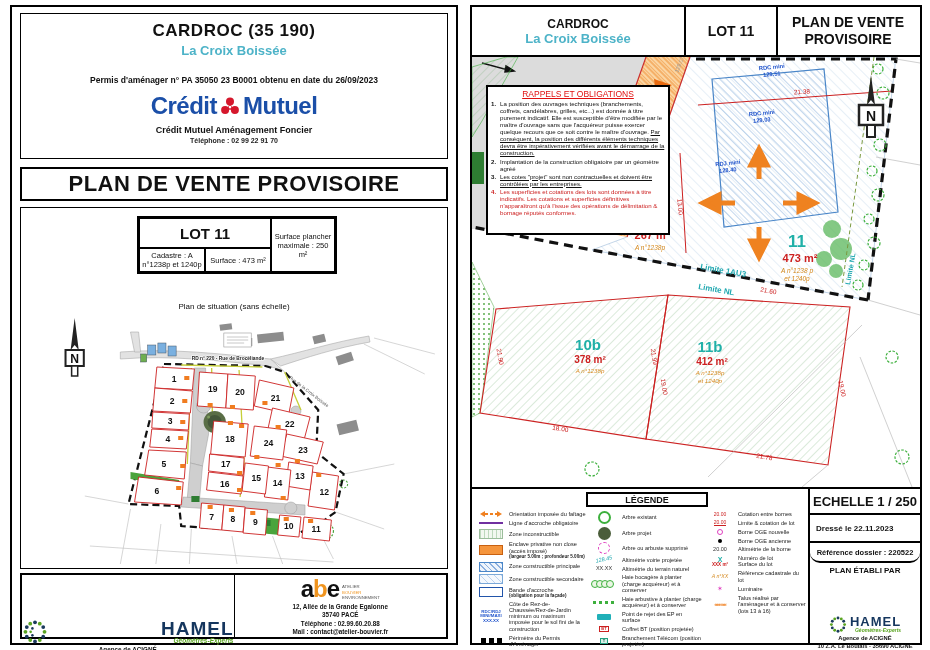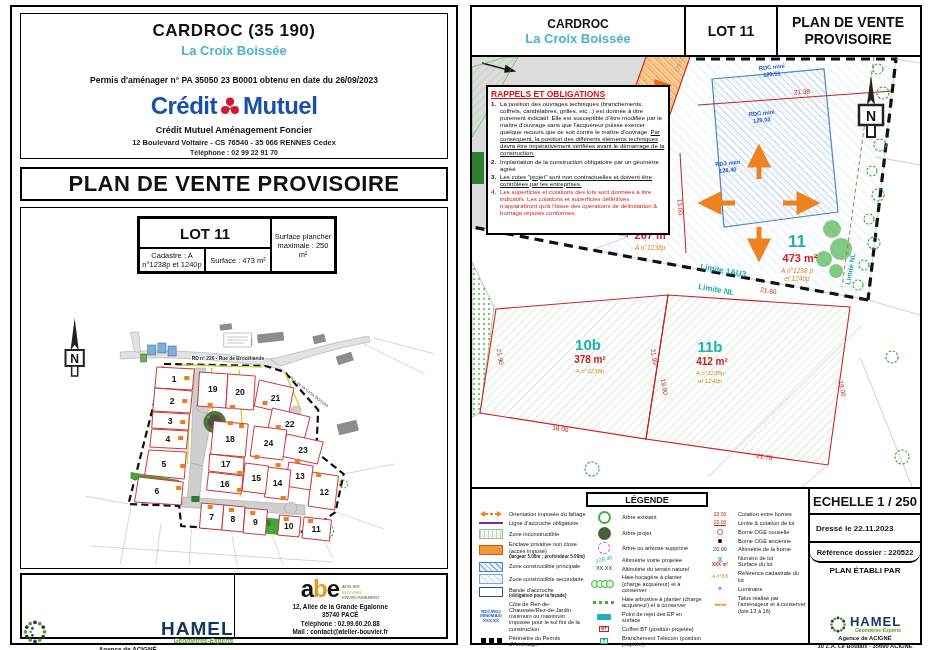--- a/index.html
+++ b/index.html
@@ -47,21 +47,21 @@
   .r-header { position:absolute; left:0; top:0; width:448px; height:50px; display:flex; border-bottom:2px solid #000; }
   .rh-c { display:flex; flex-direction:column; align-items:center; justify-content:center; }
   .rh-c1 { width:214px; border-right:2px solid #000; }
   .rh-c2 { width:92px;  border-right:2px solid #000; font-size:14px; font-weight:bold; }
   .rh-c3 { width:140px; font-size:14px; font-weight:bold; text-align:center; line-height:1.2; }
   .rh-t { font-size:12px; font-weight:bold; }
   .rh-s { font-size:13px; font-weight:bold; color:#4db3c8; }
 
   .r-plan { position:absolute; left:0; top:50px; width:448px; height:430px; overflow:hidden; }
   .obl-box { position:absolute; left:14px; top:28px; width:184px; height:150px; border:2px solid #000; background:#fff; padding:2px 3px; z-index:5; }
-  .obl-title { text-align:left; font-size:8.5px; font-weight:bold; color:#e01010; text-decoration:underline; margin-bottom:1px; }
+  .obl-title { text-align:center; font-size:8.5px; font-weight:normal; color:#e01010; text-decoration:underline; margin-bottom:1px; }
   .obl-item { display:flex; font-size:6.1px; line-height:1.16; margin-bottom:1px; }
   .obl-item .n { flex:0 0 9px; font-weight:bold; }
   .obl-item .t { flex:1; }
   .u { text-decoration:underline; }
   .red { color:#cc2020; }
 
   .r-legend { position:absolute; left:0; top:480px; width:448px; height:156px; border-top:2px solid #000; }
   .lg-titlebox { position:absolute; left:114px; top:3px; width:122px; height:15px; border:2px solid #000; display:flex; align-items:center; justify-content:center; font-size:9px; font-weight:bold; }
   .lg-col { position:absolute; top:22px; }
   #lg-c1 { left:5px;  width:110px; }
@@ -132,33 +132,33 @@
       <svg width="20" height="20" viewBox="0 0 18 18">
         <circle cx="9" cy="5" r="3.6" fill="#d5172c"></circle>
           <circle cx="4.6" cy="12.6" r="3.6" fill="#d5172c"></circle>
           <circle cx="13.4" cy="12.6" r="3.6" fill="#d5172c"></circle>
         <path d="M9 6.5 L5.8 12.3 L12.2 12.3 Z" fill="#d5172c"></path>
         <circle cx="9" cy="10" r="1.2" fill="#fff"></circle>
       </svg>
       <span class="cm-word">Mutuel</span>
     </div>
     <div class="l-h-org">Crédit Mutuel Aménagement Foncier</div>
-    <div class="l-h-addr">12 Boulevard Voltaire - CS 76540 - 35 066 RENNES Cedex</div>
     <div class="l-h-tel">Téléphone : 02 99 22 91 70</div>
   </div>
 
   <div class="l-title">PLAN DE VENTE PROVISOIRE</div>
 
   <div class="l-main">
     <div class="lot-table">
       <div class="c lt-lot">LOT 11</div>
       <div class="c lt-max" style="grid-column:3;">Surface plancher maximale : 250 m²</div>
       <div class="c">Cadastre : A n°1238p et 1240p</div>
       <div class="c">Surface : 473 m²</div>
     </div>
+    <div class="l-caption">Plan de situation (sans échelle)</div>
 
     <svg class="l-map" viewBox="0 0 406 250" preserveAspectRatio="none">
 
       <g stroke="#c4c4c4" stroke-width="0.7" fill="none">
         <path d="M100,195 90,250 M130,210 125,250 M160,215 158,250 M200,222 205,250 M240,222 250,250 M285,215 300,245 M60,232 300,248 M98,190 55,182 M310,160 360,150 M302,198 350,215 M330,30 390,60 M340,24 400,40"></path>
       </g>
 
       <g>
         <path d="M90,38 C140,34 190,40 238,45 L252,58 L268,96 L262,98 L248,56 L236,52 C190,47 140,41 90,45 Z" fill="#e2e2e2" stroke="#aaa" stroke-width="0.6"></path>
         <path d="M238,45 C270,38 300,28 335,22 L336,28 C302,34 272,44 248,52 Z" fill="#e2e2e2" stroke="#aaa" stroke-width="0.6"></path>

